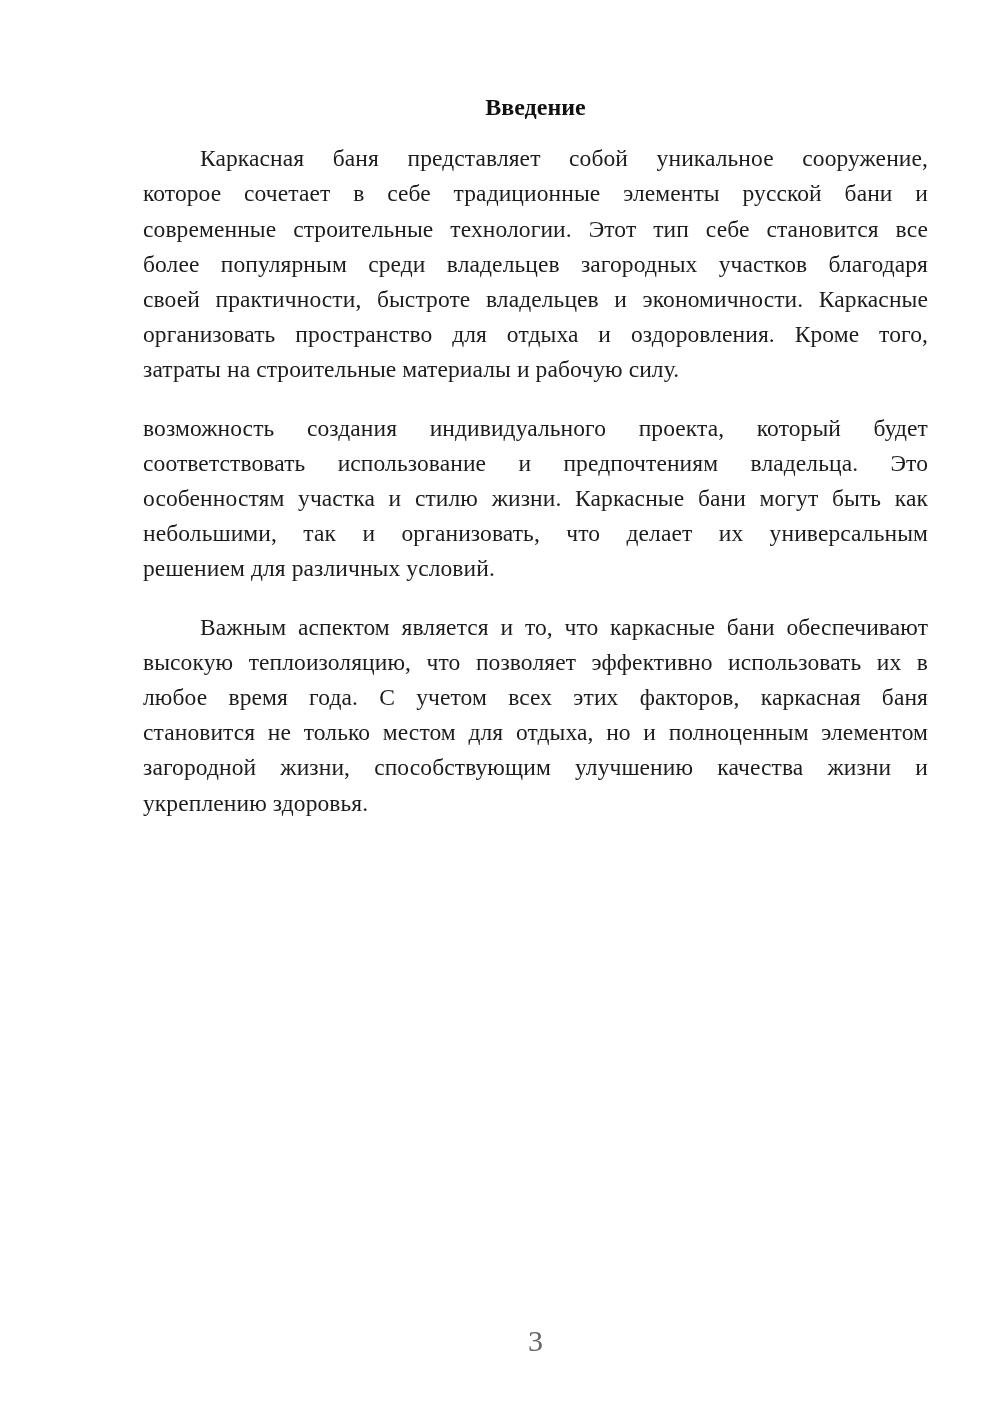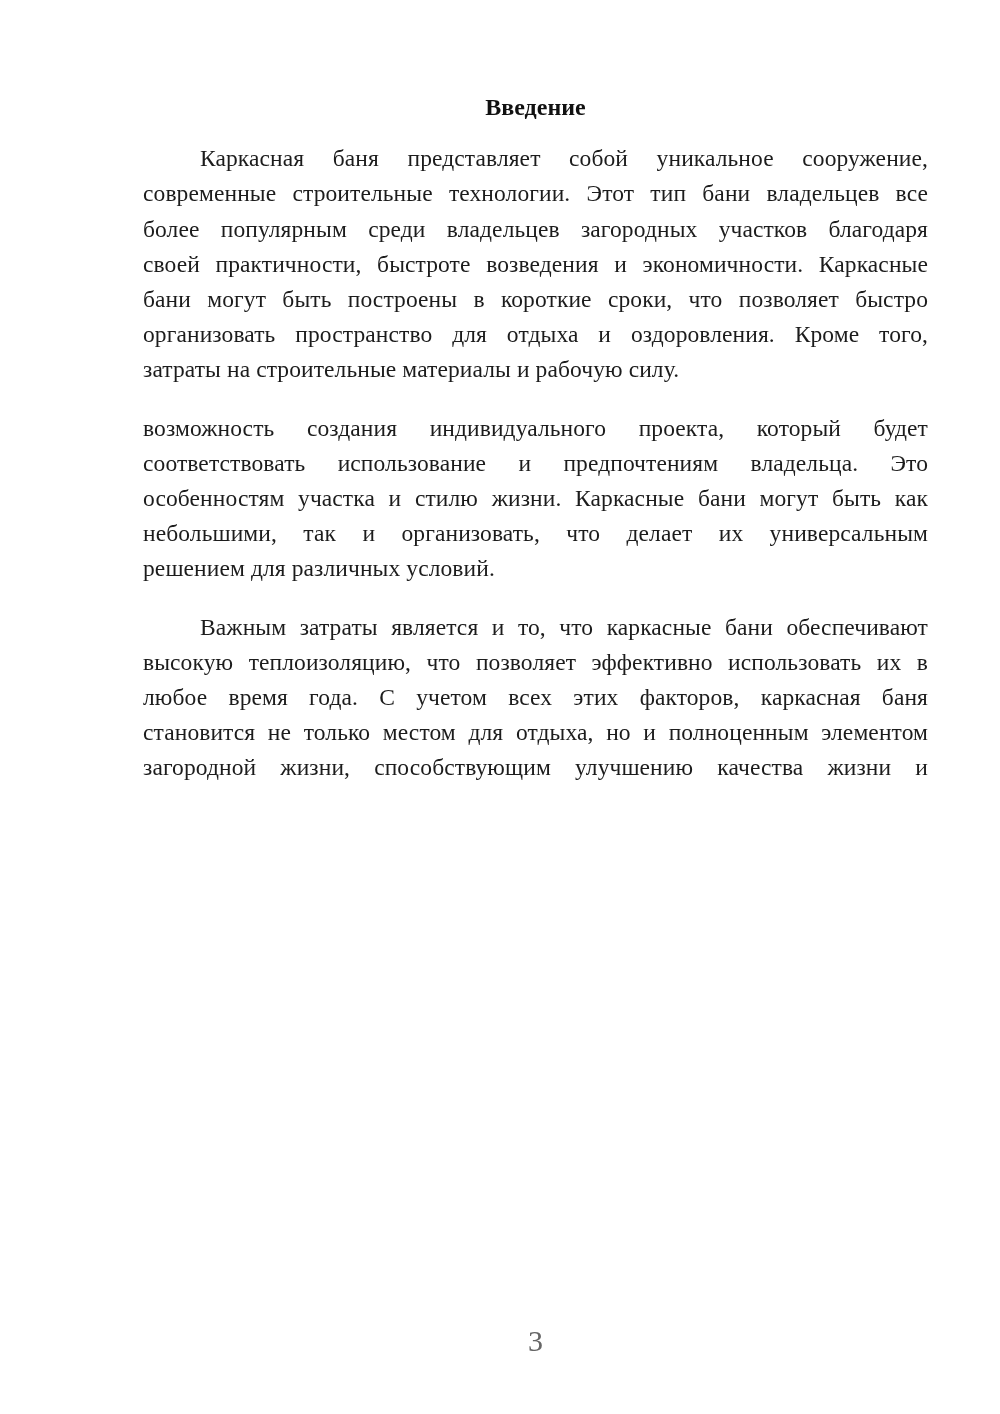--- a/index.html
+++ b/index.html
@@ -60,40 +60,41 @@
 </head>
 <body>
 
 <div class="page">
 
   <h1 class="doc-title">Введение</h1>
 
   <div class="content">
       <div class="paragraph">
         <div class="line first">Каркасная баня представляет собой уникальное сооружение,</div>
-        <div class="line">современные строительные технологии. Этот тип бани владельцев все</div>
+        <div class="line">которое сочетает в себе традиционные элементы русской бани и</div>
+        <div class="line">современные строительные технологии. Этот тип себе становится все</div>
         <div class="line">более популярным среди владельцев загородных участков благодаря</div>
-        <div class="line">своей практичности, быстроте возведения и экономичности. Каркасные</div>
-        <div class="line">бани могут быть построены в короткие сроки, что позволяет быстро</div>
+        <div class="line">своей практичности, быстроте владельцев и экономичности. Каркасные</div>
         <div class="line">организовать пространство для отдыха и оздоровления. Кроме того,</div>
         <div class="line last">затраты на строительные материалы и рабочую силу.</div>
       </div>
       <div class="paragraph">
         <div class="line">возможность создания индивидуального проекта, который будет</div>
         <div class="line">соответствовать использование и предпочтениям владельца. Это</div>
         <div class="line">особенностям участка и стилю жизни. Каркасные бани могут быть как</div>
         <div class="line">небольшими, так и организовать, что делает их универсальным</div>
         <div class="line last">решением для различных условий.</div>
       </div>
       <div class="paragraph">
-        <div class="line first">Важным затраты является и то, что каркасные бани обеспечивают</div>
+        <div class="line first">Важным аспектом является и то, что каркасные бани обеспечивают</div>
         <div class="line">высокую теплоизоляцию, что позволяет эффективно использовать их в</div>
         <div class="line">любое время года. С учетом всех этих факторов, каркасная баня</div>
         <div class="line">становится не только местом для отдыха, но и полноценным элементом</div>
         <div class="line">загородной жизни, способствующим улучшению качества жизни и</div>
+        <div class="line last">укреплению здоровья.</div>
       </div>
     </div>
 
   <div class="page-footer">
     <span class="page-number">3</span>
   </div>
 
 </div>
 
 </body></html>

